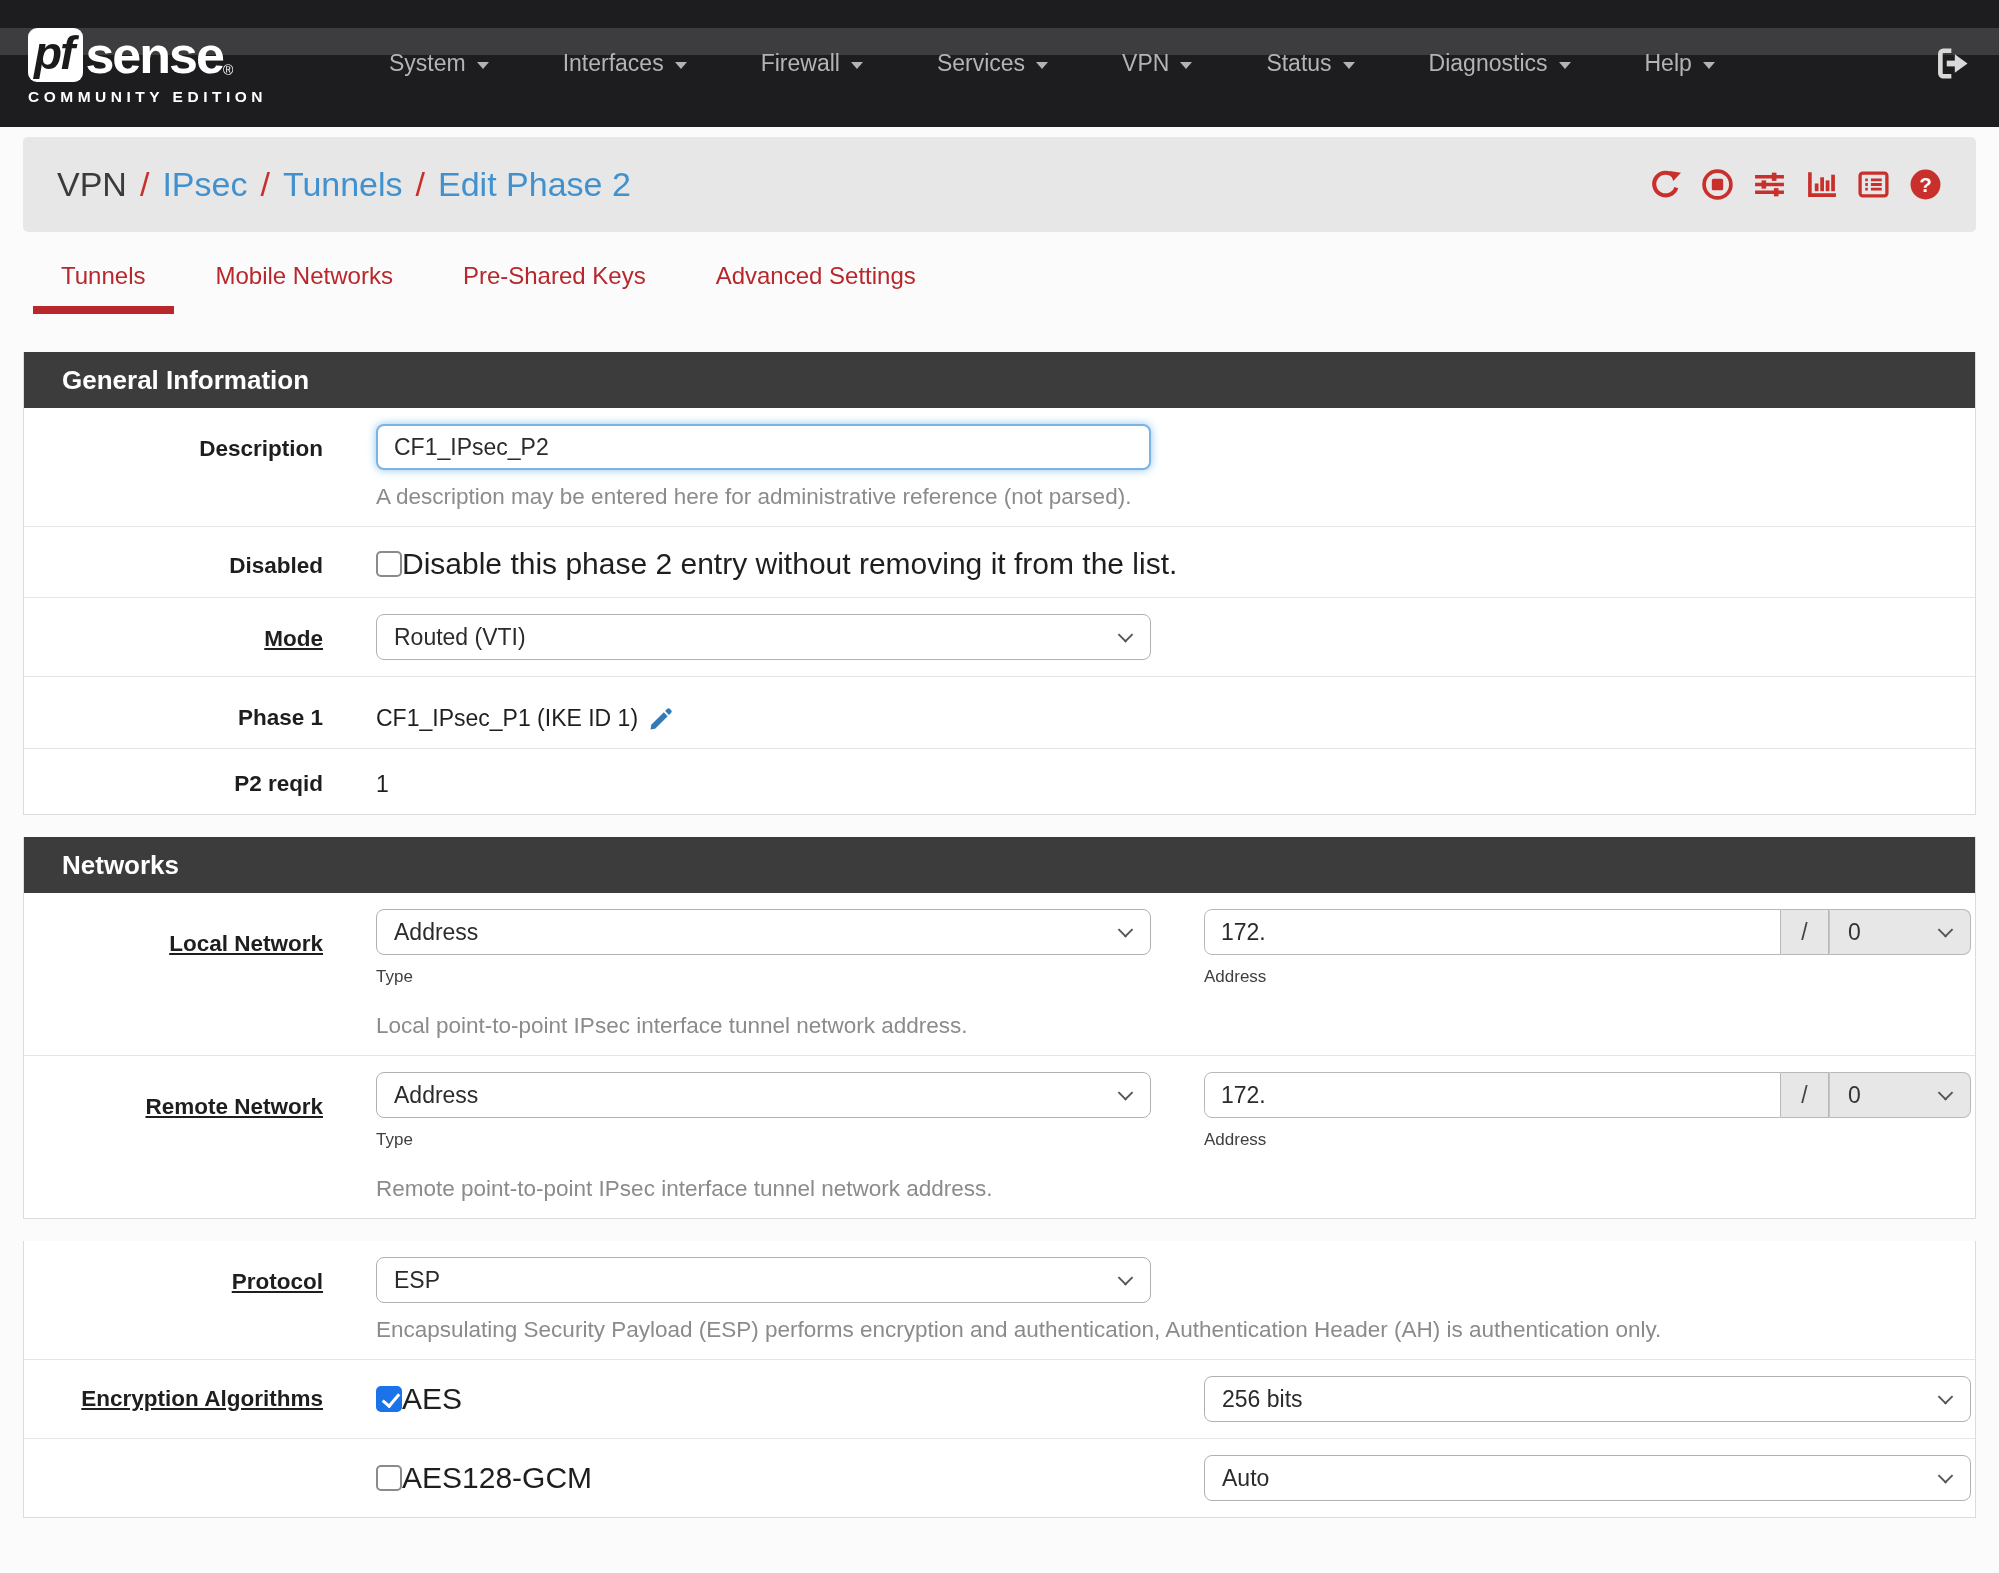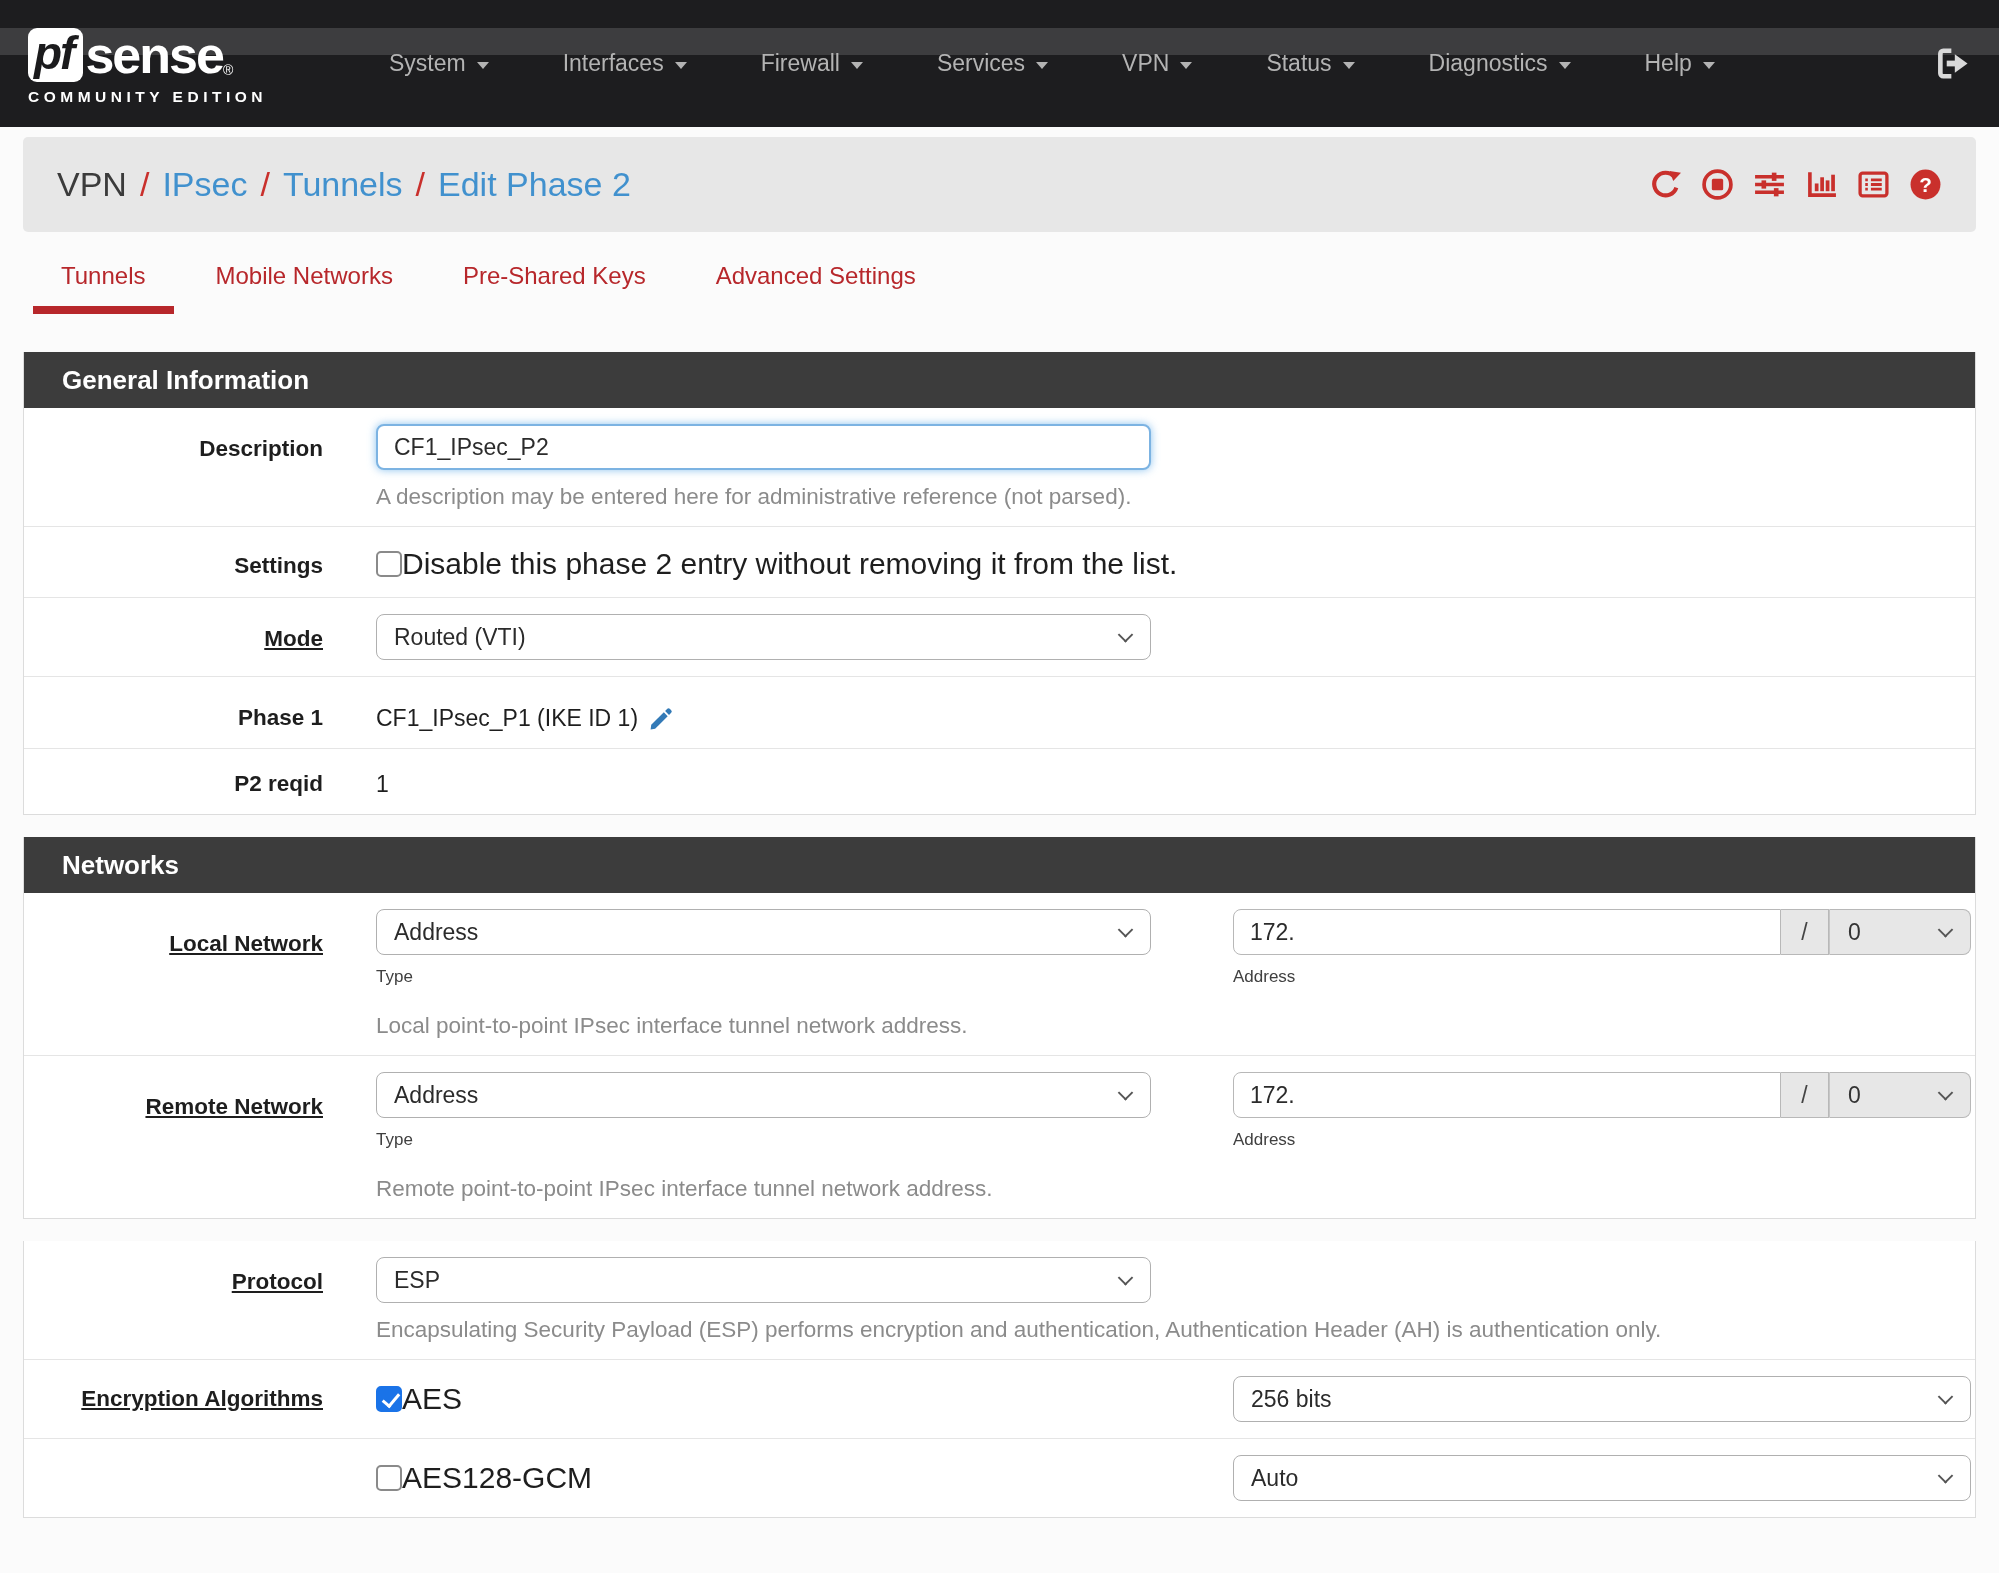--- a/index.html
+++ b/index.html
@@ -56,21 +56,21 @@
 
   .checkbox { width:26px; height:26px; border:2px solid #8a8a8a; border-radius:5px; background:#fff; flex-shrink:0; position:relative; cursor:pointer; }
   .checkbox.checked { background:#1a73e8; border-color:#1a73e8; }
   .checkbox.checked::after { content:""; position:absolute; left:8px; top:2px; width:7px; height:14px; border-right:3px solid #fff; border-bottom:3px solid #fff; transform:rotate(40deg); }
   .cb-line { display:flex; align-items:center; padding-top:8px; font-size:30px; color:#1e1e1e; }
 
   .static-val { font-size:23px; color:#1e1e1e; padding-top:12px; display:flex; align-items:center; gap:10px; }
   .pencil { width:26px; height:26px; display:inline-flex; cursor:pointer; }
 
   .two-col { display:flex; }
-  .right-group { flex:1; margin-left:82px; }
+  .right-group { flex:1; margin-left:53px; }
   .input-group { display:flex; height:46px; }
   .ig-input { flex:1; border:1px solid #b8b8b8; border-radius:8px 0 0 8px; font-family:inherit; font-size:23px; color:#2b2b2b; padding:0 16px; outline:none; min-width:0; }
   .ig-addon { width:48px; background:#e7e7e7; border:1px solid #b8b8b8; border-left:none; display:flex; align-items:center; justify-content:center; font-size:23px; color:#444; }
   .ig-select { position:relative; width:142px; background:#e7e7e7; border:1px solid #b8b8b8; border-left:1px solid #c6c6c6; border-radius:0 8px 8px 0; display:flex; align-items:center; padding:0 40px 0 18px; font-size:23px; color:#333; cursor:pointer; }
   .caption { color:#404040; font-size:17px; margin-top:12px; }
   .enc-select { position:relative; width:100%; height:46px; border:1px solid #b0b0b0; border-radius:8px; background:#fff; display:flex; align-items:center; padding:0 48px 0 17px; font-size:23px; color:#2b2b2b; cursor:pointer; }
 </style>
 </head>
 <body>
 
@@ -202,21 +202,21 @@
 
     <div class="row">
       <div class="label-col">Description</div>
       <div class="ctrl-col">
         <input class="tb-input focused" type="text" value="CF1_IPsec_P2" style="">
         <div class="help-text">A description may be entered here for administrative reference (not parsed).</div>
       </div>
     </div>
 
     <div class="row">
-      <div class="label-col" style="padding-top:10px;">Settings</div>
+      <div class="label-col" style="padding-top:10px;">Disabled</div>
       <div class="ctrl-col">
         <div class="cb-line" style="padding-top:4px;">
           <span class="checkbox"></span>
           <span>Disable this phase 2 entry without removing it from the list.</span>
         </div>
       </div>
     </div>
 
     <div class="row">
       <div class="label-col u">Mode</div>

